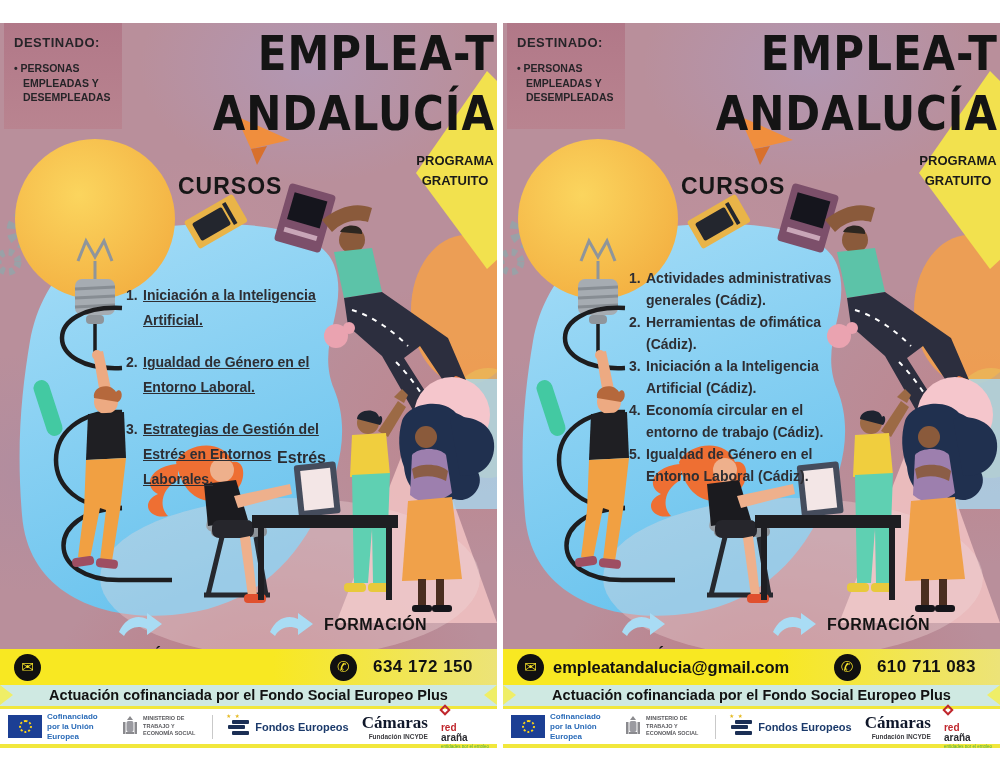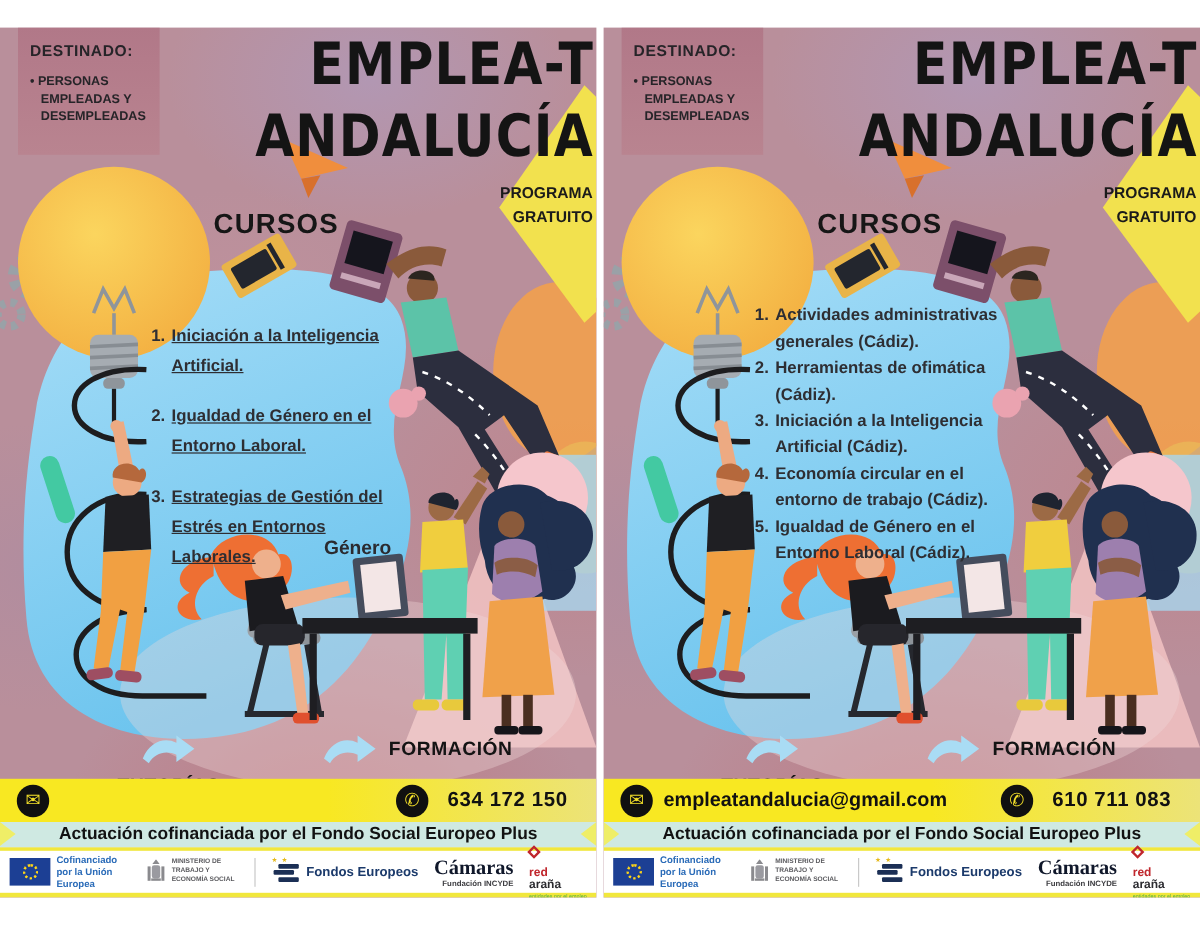--- a/index.html
+++ b/index.html
@@ -15,45 +15,45 @@
       radial-gradient(ellipse 240px 200px at 6% 62%, rgba(168,138,163,.45), transparent 60%),
       radial-gradient(ellipse 200px 140px at 40% 30%, rgba(199,148,158,.35), transparent 60%),
       #b98f9b;
   }
   .poster.p0 { left:0; }
   .poster.p1 { left:503px; }
 
   svg.art { position:absolute; left:0; top:0; width:497px; height:725px; z-index:1; }
 
   .destinado {
-    position:absolute; left:15px; top:0; width:118px; height:106px; z-index:2;
+    position:absolute; left:4px; top:0; width:118px; height:106px; z-index:2;
     background:linear-gradient(180deg,#b17888 0%,#b98490 100%);
     padding:12px 20px 0 10px; color:#262428;
   }
   .destinado-title { font-size:13px; font-weight:800; letter-spacing:.5px; display:block; }
   .destinado-bullet { margin-top:11px; font-size:10.5px; font-weight:800; line-height:1.4; padding-left:9px; }
   .destinado-bullet::before { content:"• "; margin-left:-9px; }
 
   .title { position:absolute; left:116px; right:2px; top:2px; z-index:2; text-align:right; color:#141414; }
   .title-line {
     font-family:"DejaVu Sans","Liberation Sans",sans-serif;
     font-size:42px; font-weight:900; letter-spacing:1px;
     transform:scaleY(1.16); transform-origin:center top; white-space:nowrap;
   }
   .title-line2 { margin-top:11px; }
 
-  .badge-text { position:absolute; left:416px; top:128px; width:78px; z-index:2; text-align:right;
+  .badge-text { position:absolute; left:416px; top:128px; width:78px; z-index:2; text-align:center;
     font-size:13px; font-weight:800; line-height:20px; color:#1a1a1a; }
   .badge-text span { display:block; }
 
   .cursos { position:absolute; left:178px; top:150px; z-index:2;
     font-size:23px; font-weight:900; letter-spacing:1px; color:#161616; }
 
   .course-list { position:absolute; left:126px; width:218px; z-index:2; list-style:none;
-    counter-reset:c; font-size:14px; font-weight:600; color:#2e2e33; }
+    counter-reset:c; font-size:14px; font-weight:600; color:#2e2e33;margin-top:16px; }
   .p0 .course-list { top:244px; line-height:25px; }
   .p1 .course-list { top:228px; line-height:22px; }
   .course-list li { counter-increment:c; position:relative; padding-left:17px; }
   .p0 .course-list li { margin-bottom:17px;text-decoration:underline; }
   .course-list li::before { content:counter(c) "."; position:absolute; left:0; }
 
   .city { position:absolute; left:126px; top:426px; width:200px; z-index:2; text-align:right;
     font-size:16px; font-weight:600; color:#2b2b30; }
 
   .tutor-group { position:absolute; top:589px; z-index:2; display:flex; align-items:center; gap:9px; }
@@ -247,21 +247,21 @@
     <div class="badge-text">
       <span>PROGRAMA</span>
       <span>GRATUITO</span>
     </div>
     <div class="cursos">CURSOS</div>
     <ol class="course-list">
         <li>Iniciación a la Inteligencia Artificial.</li>
         <li>Igualdad de Género en el Entorno Laboral.</li>
         <li>Estrategias de Gestión del Estrés en Entornos Laborales.</li>
       </ol>
-    <div class="city">Género</div>
+    <div class="city">Estrés</div>
     <div class="tutor-group tg1">
       <svg width="47" height="26" viewBox="0 0 47 26">
           <use href="#swoosh-arrow"></use>
         </svg>
       <span class="tutor-label">TUTORÍAS</span>
     </div>
     <div class="tutor-group tg2">
       <svg width="47" height="26" viewBox="0 0 47 26">
           <use href="#swoosh-arrow"></use>
         </svg>

